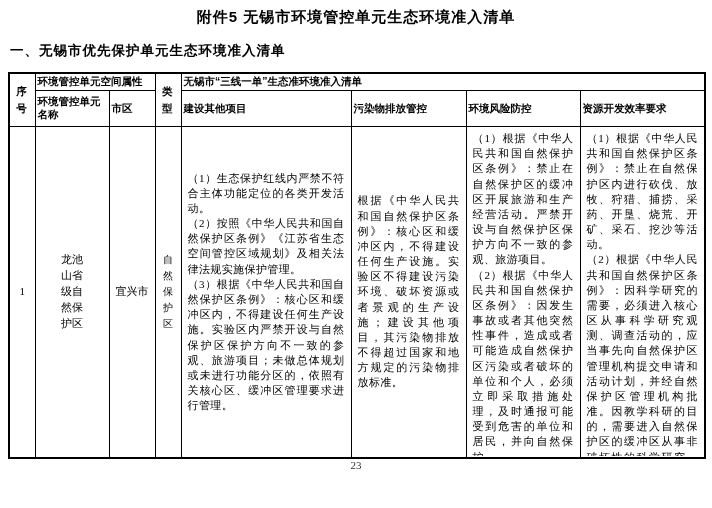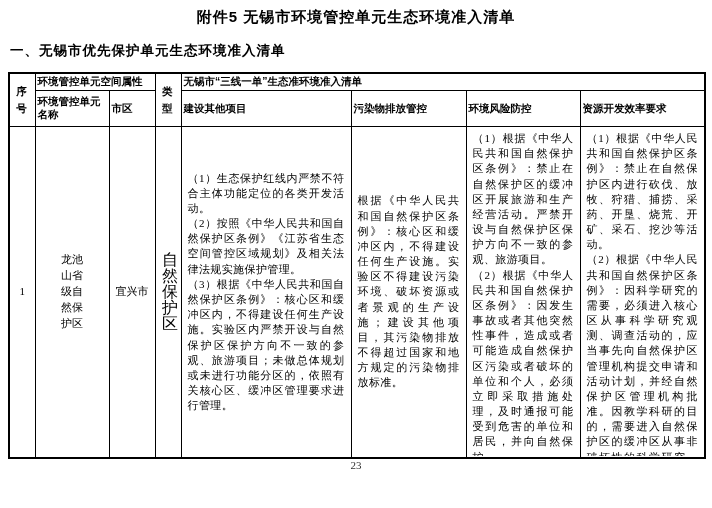--- a/index.html
+++ b/index.html
@@ -28,21 +28,21 @@
     padding:1px 2px; line-height:1.25;
   }
   tr.group-row { height:17px; }
   tr.sub-row { height:36px; }
   tr.body-row { height:330px; }
   td.c {
     text-align:center; vertical-align:middle; font-size:11px; line-height:1.45;
   }
   td.name { padding:0 23px; }
   .vhdr { width:12px; margin:8px auto; word-break:break-all; line-height:17px; }
-  .vert { width:12px; margin:0 auto; word-break:break-all; line-height:16px; font-size:16px; }
+  .vert { width:12px; margin:0 auto; word-break:break-all; line-height:16px; font-size:10px; }
   td.txt { vertical-align:middle; font-size:11px; }
   td.txt.top { vertical-align:top;margin-top:47px; }
   .cellbox {
     padding:3px 5px; text-align:justify; white-space:pre-line;
     line-height:1.38; letter-spacing:0.4px;
   }
   td.txt.top .cellbox { height:322px; overflow:hidden; }
   .page-number {
     width:712px; text-align:center; font-size:11px; color:#333;
   }

